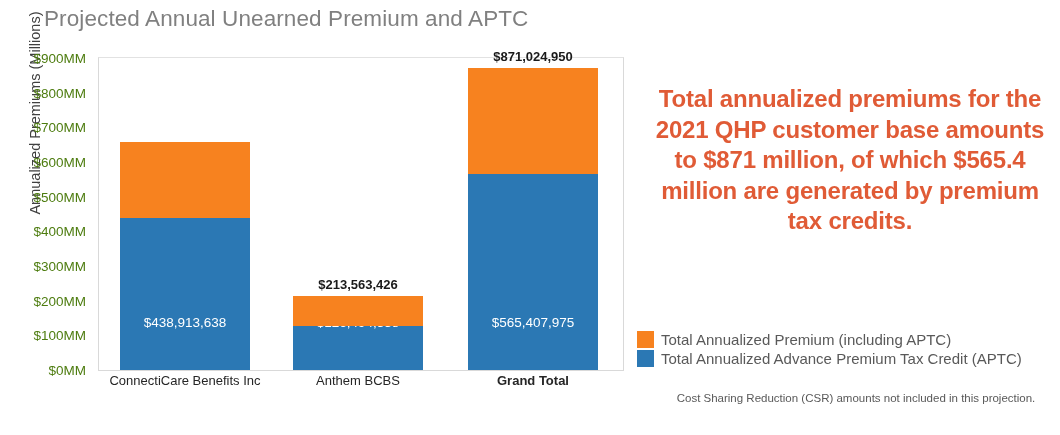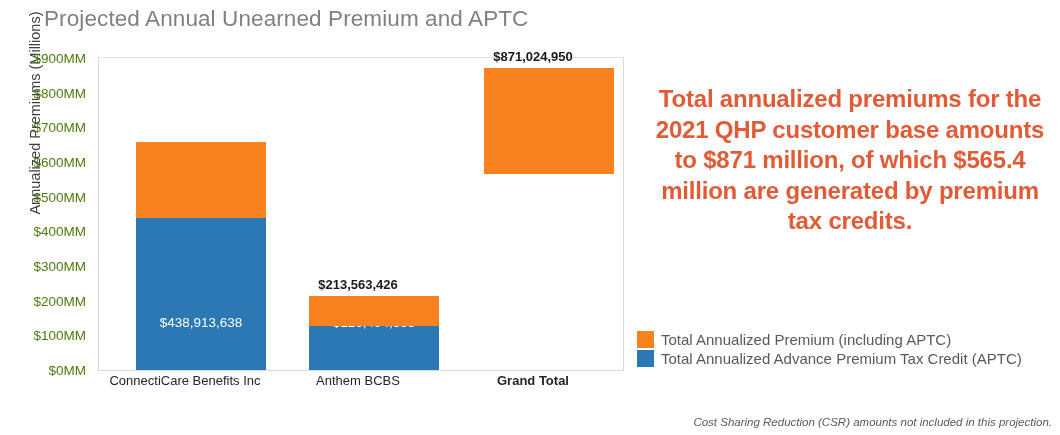--- a/index.html
+++ b/index.html
@@ -89,21 +89,21 @@
     width: 524px;
     height: 312px;
   }
   .bar-group {
     position: absolute;
     bottom: 0;
     width: 130px;
   }
   .seg {
     position: absolute;
-    left: 16px;
+    left: 0;
     width: 100%;
     box-sizing: border-box;
     padding-left: 40px;
   }
   .seg-orange { background: #F7821F; }
   .seg-blue   { background: #2B78B4; }
 
   .total-label {
     position: absolute;
     left: -30px;
@@ -188,25 +188,24 @@
     line-height: 30.5px;
     font-weight: bold;
     color: #E05B36;
     letter-spacing: -0.2px;
   }
 
   
   .footnote {
     position: absolute;
     left: 660px;
-    top: 416px;
+    top: 392px;
     width: 392px;
-    text-align: right;
+    text-align: center;
     font-size: 11.5px;
-    font-style: italic;
     color: #595959;
     white-space: nowrap;
   }
 </style>
 </head>
 <body>
 
 <div class="page-title">Projected Annual Unearned Premium and APTC</div>
 
 <div class="chart-wrap">
@@ -236,20 +235,23 @@
         <div class="seg seg-orange" style="background: rgb(247, 130, 31); bottom: 152.157px; height: 75.7633px;"></div>
       </div>
       <div class="bar-group" style="left: 194px; width: 130px; height: 95px;">
         <div class="seg seg-blue" style="background: rgb(43, 120, 180); bottom: 0px; height: 43.8514px;">
           <div class="inner-label" style="bottom: 40px;">$126,494,338</div>
         </div>
         <div class="seg seg-orange" style="background: rgb(247, 130, 31); bottom: 43.8514px; height: 30.184px;"></div>
         <div class="total-label" style="bottom: 78.0353px;">$213,563,426</div>
       </div>
       <div class="bar-group" style="left: 369px; width: 130px; height: 301.955px;">
+        <div class="seg seg-blue" style="background: rgb(43, 120, 180); bottom: 0px; height: 196.008px;">
+          <div class="inner-label" style="bottom: 40px;">$565,407,975</div>
+        </div>
         <div class="seg seg-orange" style="background: rgb(247, 130, 31); bottom: 196.008px; height: 105.947px;"></div>
         <div class="total-label" style="bottom: 305.955px;">$871,024,950</div>
       </div>
     </div>
 
   <div class="xlabels" id="xlabels">
       <div class="xtick" style="left: -9px;">ConnectiCare Benefits Inc</div>
       <div class="xtick" style="left: 164px;">Anthem BCBS</div>
       <div class="xtick bold" style="left: 339px;">Grand Total</div>
     </div>

